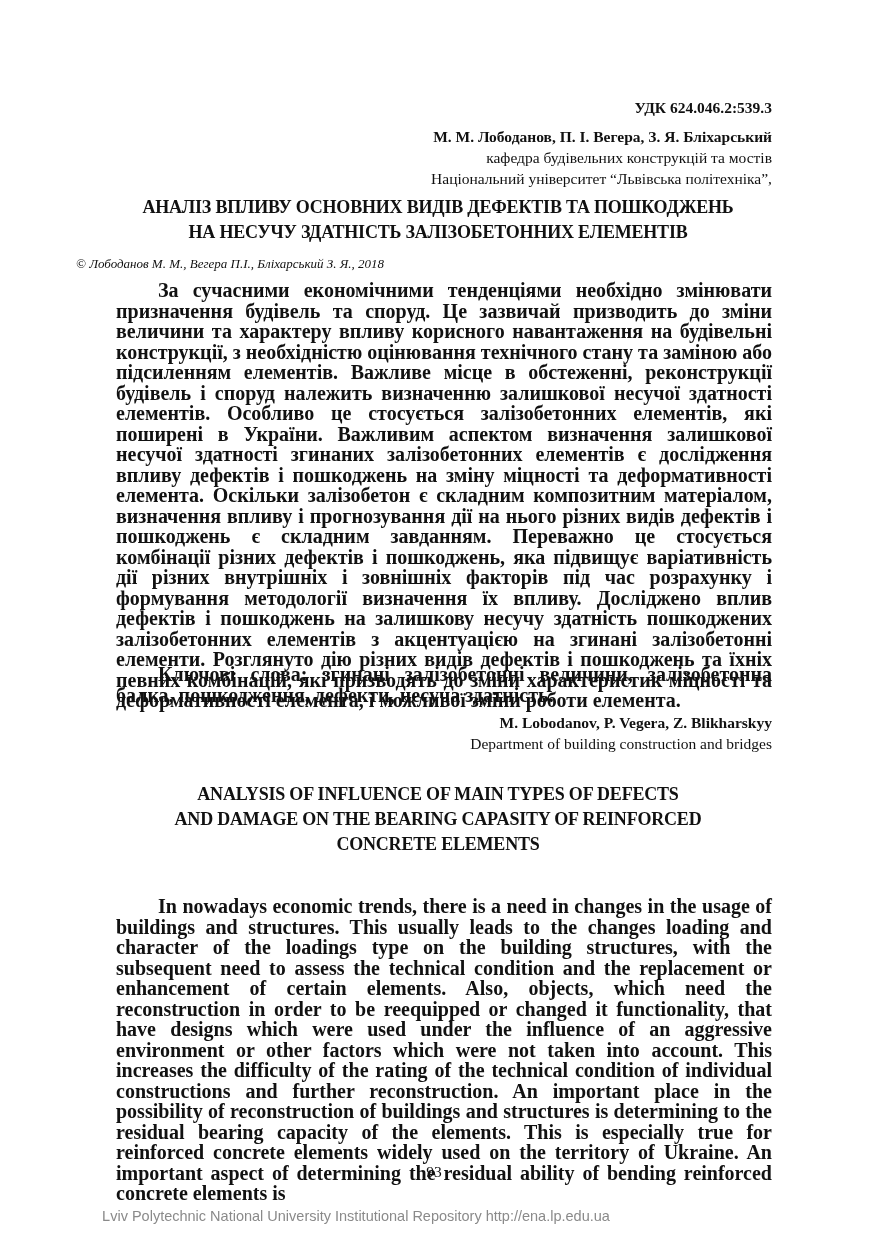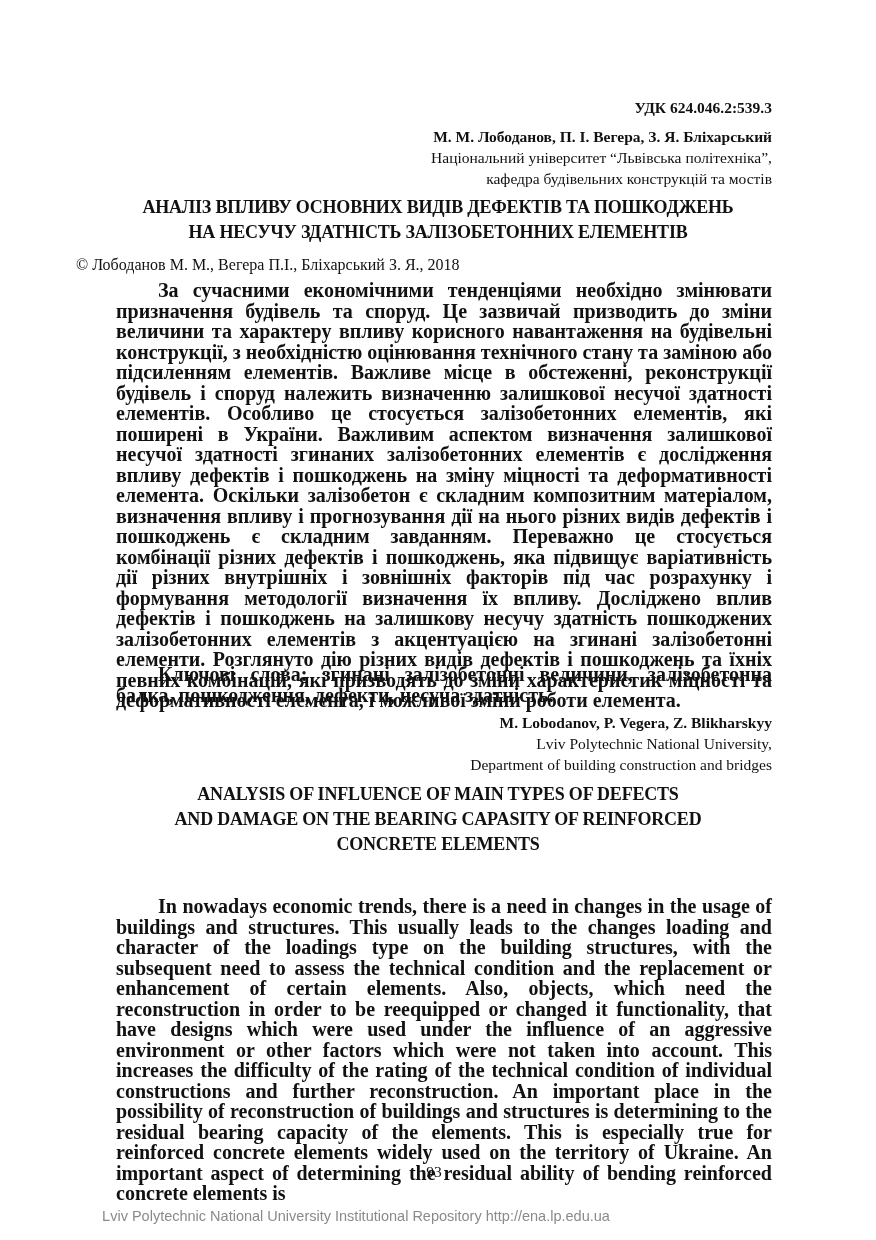--- a/index.html
+++ b/index.html
@@ -7,21 +7,21 @@
          font-family: "Liberation Serif", "DejaVu Serif", serif; color: #111; }
   .page { position: absolute; left: 0; top: 12px; width: 876px; height: 1240px; }
   .right-block { position: absolute; right: 104px; text-align: right; font-size: 15.5px; line-height: 21px; }
   .udk { top: 85px; font-weight: bold; }
   .authors-ua { top: 114px; }
   .authors-ua .names { font-weight: bold; }
   .title { position: absolute; left: 64px; width: 748px; text-align: center; font-weight: bold;
            font-size: 18px; line-height: 25px; letter-spacing: -0.2px; }
   .title-ua { top: 183px; }
   .title-en { top: 770px; }
-  .copyright { position: absolute; left: 76px; font-size: 16px; }
+  .copyright { position: absolute; left: 76px; font-style: italic; font-size: 13px; }
   .copy-ua { top: 244px; }
   .copy-en { top: 859px; }
   .abstract { position: absolute; left: 116px; width: 656px; font-weight: bold; font-size: 20px;
               line-height: 20.5px; text-align: justify; }
   .abstract p { margin: 0; text-indent: 42px; }
   .abs-ua { top: 268px; }
   .keywords { top: 652px; }
   .authors-en { top: 700px; }
   .authors-en .names { font-weight: bold; text-align: right; }
   .abs-en { top: 884px; }
@@ -31,42 +31,41 @@
 </style>
 </head>
 <body>
 
 <div class="page">
 
   <div class="right-block udk">УДК 624.046.2:539.3</div>
 
   <div class="right-block authors-ua">
     <div class="names">М. М. Лободанов, П. І. Вегера, З. Я. Бліхарський</div>
+    <div>кафедра будівельних конструкцій та мостів</div>
     <div>Національний університет “Львівська політехніка”,</div>
-    <div>кафедра будівельних конструкцій та мостів</div>
   </div>
 
   <div class="title title-ua">
     <div>АНАЛІЗ ВПЛИВУ ОСНОВНИХ ВИДІВ ДЕФЕКТІВ ТА ПОШКОДЖЕНЬ</div>
     <div>НА НЕСУЧУ ЗДАТНІСТЬ ЗАЛІЗОБЕТОННИХ ЕЛЕМЕНТІВ</div>
   </div>
 
   <div class="copyright copy-ua">© Лободанов М. М., Вегера П.І., Бліхарський З. Я., 2018</div>
 
   <div class="abstract abs-ua">
     <p>За сучасними економічними тенденціями необхідно змінювати призначення будівель та споруд. Це зазвичай призводить до зміни величини та характеру впливу корисного навантаження на будівельні конструкції, з необхідністю оцінювання технічного стану та заміною або підсиленням елементів. Важливе місце в обстеженні, реконструкції будівель і споруд належить визначенню залишкової несучої здатності елементів. Особливо це стосується залізобетонних елементів, які поширені в України. Важливим аспектом визначення залишкової несучої здатності згинаних залізобетонних елементів є дослідження впливу дефектів і пошкоджень на зміну міцності та деформативності елемента. Оскільки залізобетон є складним композитним матеріалом, визначення впливу і прогнозування дії  на нього різних видів  дефектів і пошкоджень є складним завданням. Переважно це стосується комбінації різних дефектів і пошкоджень, яка підвищує варіативність дії різних внутрішніх і зовнішніх факторів під час розрахунку і формування методології визначення їх впливу. Досліджено вплив дефектів і пошкоджень на залишкову несучу здатність пошкоджених залізобетонних елементів з акцентуацією на згинані залізобетонні елементи. Розглянуто дію різних видів дефектів і пошкоджень та їхніх певних комбінацій, які призводять до зміни характеристик міцності та деформативності елемента, і можливої зміни роботи елемента.</p>
   </div>
 
   <div class="abstract keywords">
     <p>Ключові слова: згинані залізобетонні величини, залізобетонна балка, пошкодження, дефекти, несуча здатність.</p>
   </div>
 
   <div class="right-block authors-en">
     <div class="names">M. Lobodanov, P. Vegera, Z. Blikharskyy</div>
-    <div>Lviv Polytechnic National University,</div>
     <div>Department of building construction and bridges</div>
   </div>
 
   <div class="title title-en">
     <div>ANALYSIS OF INFLUENCE OF MAIN TYPES OF DEFECTS</div>
     <div>AND DAMAGE ON THE BEARING CAPASITY OF REINFORCED</div>
     <div>CONCRETE ELEMENTS</div>
   </div>
 
 

